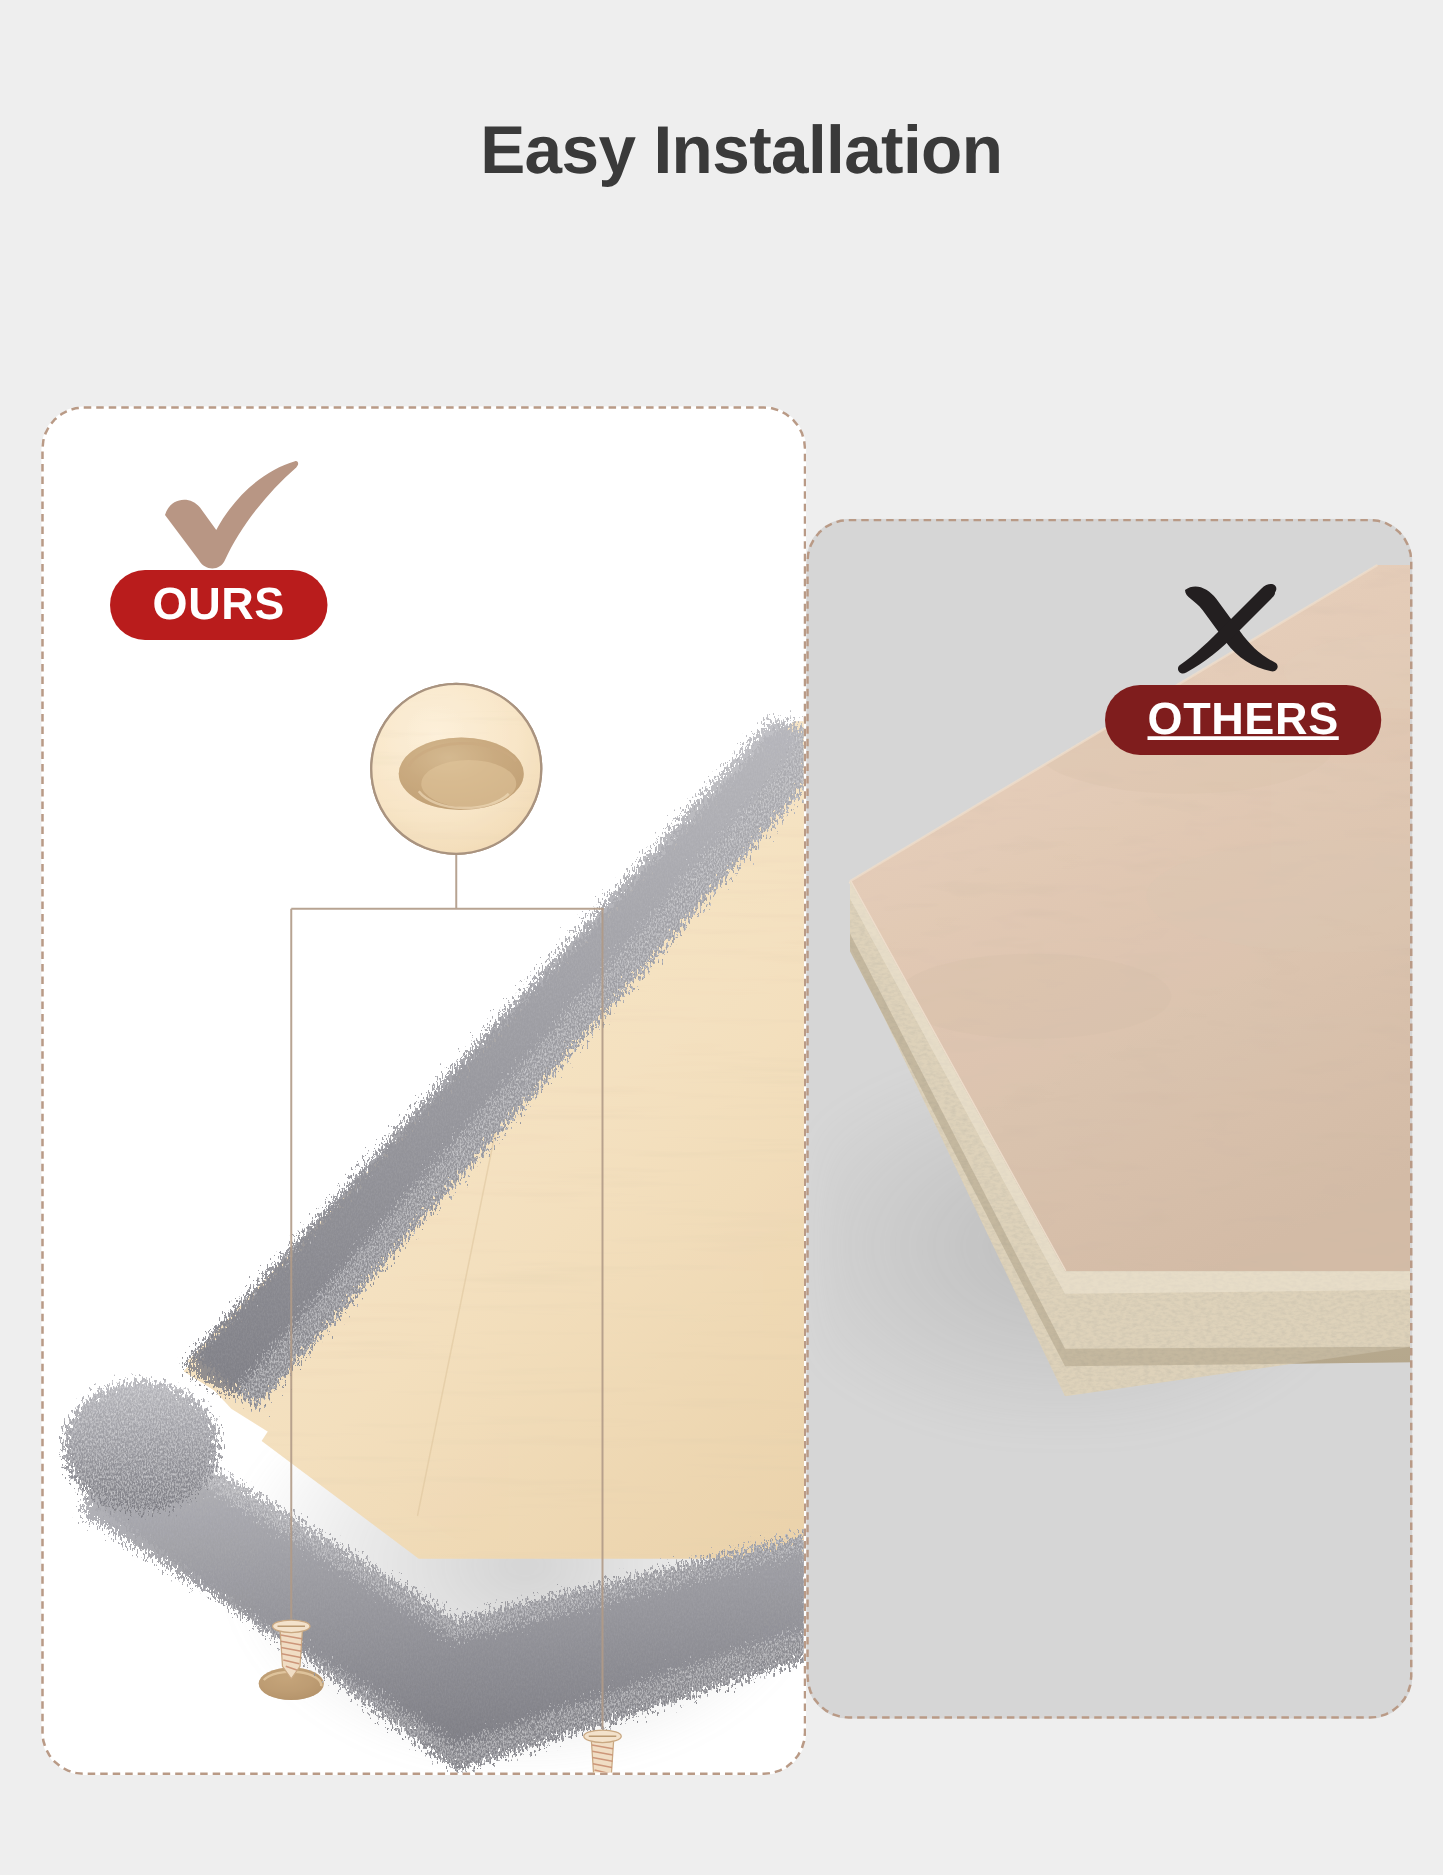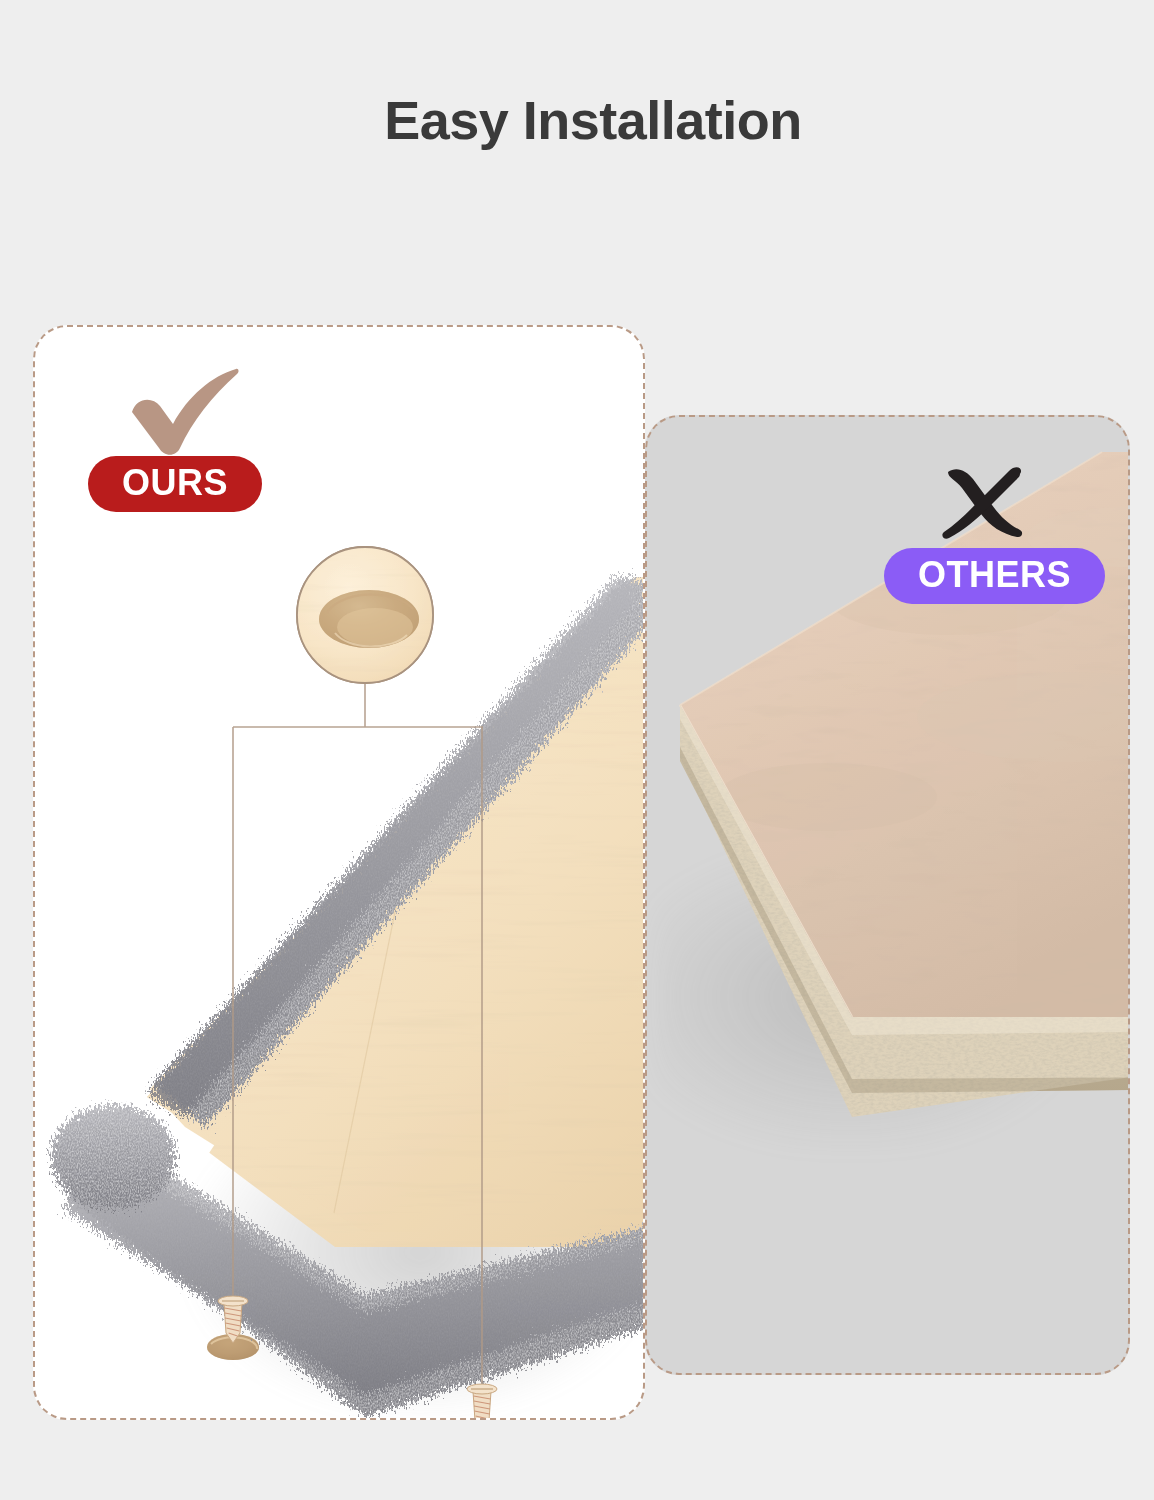--- a/index.html
+++ b/index.html
@@ -100,21 +100,21 @@
     display: inline-block;
     border-radius: 30px;
     padding: 9px 34px 11px 34px;
     font-size: 36px;
     font-weight: bold;
     letter-spacing: 0.5px;
     color: #ffffff;
     line-height: 1.0;
   }
   .pill-ours { background: #b91c1c; }
-  .pill-others { background: #8b5cf6; }
+  .pill-others { background: #7f1d1d; text-decoration: underline; }
 
   .check-icon { position: absolute; left: 38px; top: -2px; }
   .x-icon { position: absolute; left: 52px; top: 0px; }
 
   
   .ours-art {
     position: absolute;
     left: 0; top: 0;
     width: 612px;
     height: 1095px;

